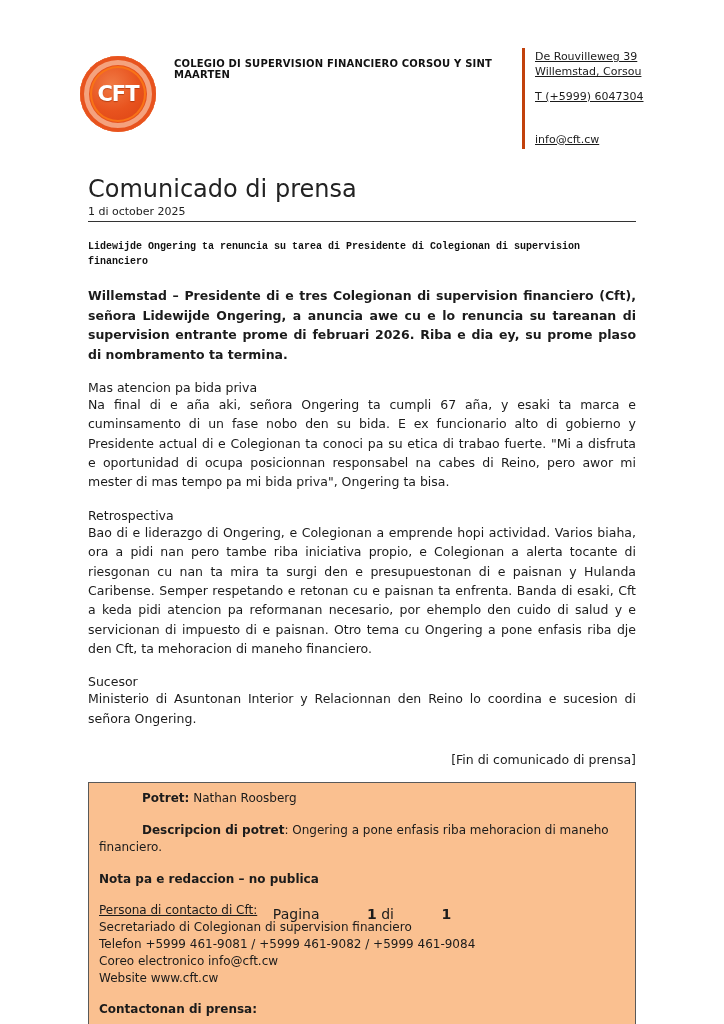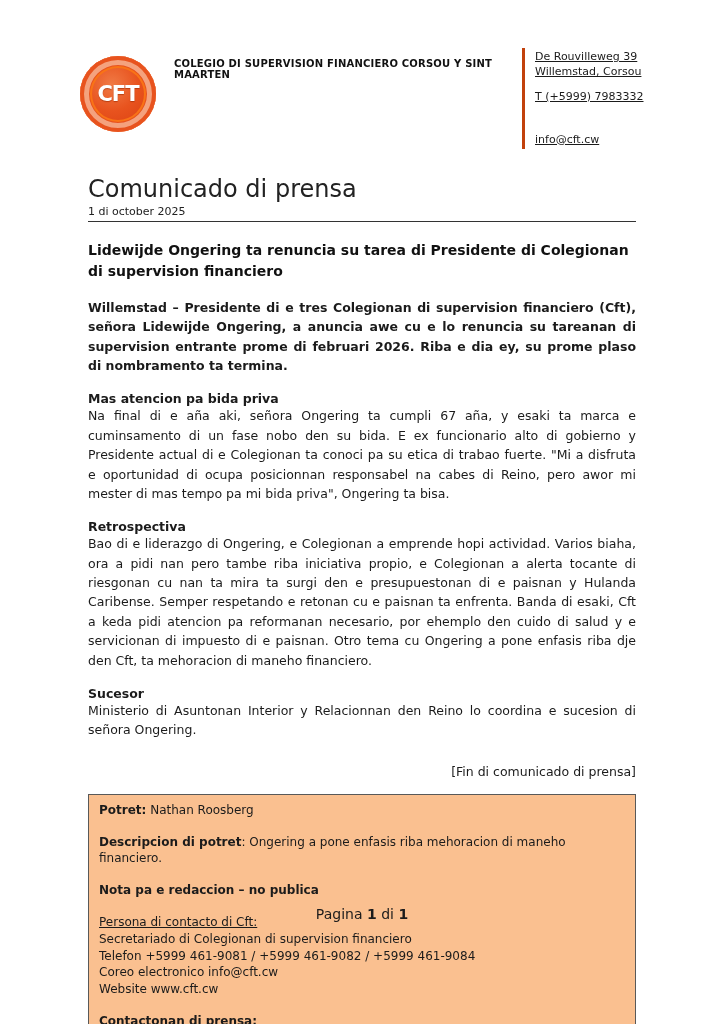--- a/index.html
+++ b/index.html
@@ -79,36 +79,37 @@
   }
   .title-rule {
     border:none;
     border-top:1.5px solid #333;
     margin-top:3px;
   }
 
   
   .headline {
     margin-top:18px;
-    font-size:14px;
+    font-size:10px;
     font-weight:bold;
     line-height:1.45;
     color:#111;
+    font-family:Liberation Mono, monospace;
   }
   .lead {
     margin-top:17px;
     font-size:12.5px;
     font-weight:bold;
     line-height:1.55;
     text-align:justify;
   }
   .section { margin-top:16px; }
   .section-heading {
     font-size:12.5px;
-    font-weight:bold;
+    font-weight:normal;
   }
   .section-body {
     font-size:12.5px;
     line-height:1.55;
     text-align:justify;
   }
   .end-note {
     margin-top:24px;
     font-size:12.5px;
     text-align:right;
@@ -118,21 +119,21 @@
   .info-box {
     margin-top:15px;
     background:#fac090;
     border:1px solid #595959;
     padding:7px 10px 9px 10px;
     font-size:12px;
     line-height:1.4;
   }
   .info-box .row { margin:0; }
   .info-box .gap { height:15px; }
-  .b { font-weight:bold; }
+  .b { font-weight:bold;margin-left:43px; }
   .u { text-decoration:underline; }
 
   
   .footer {
     position:absolute;
     top:906px; left:0;
     width:100%;
     text-align:center;
     font-size:14px;
   }
@@ -147,21 +148,21 @@
     <div class="logo">
       <div class="logo-inner">
         <span class="logo-text">CFT</span>
       </div>
     </div>
     <div class="org-name">COLEGIO DI SUPERVISION FINANCIERO CORSOU Y SINT MAARTEN</div>
     <div class="head-contact">
       <div>De Rouvilleweg 39</div>
       <div>Willemstad, Corsou</div>
       <div class="gap-s"></div>
-      <div>T (+5999) 7983332</div>
+      <div>T (+5999) 6047304</div>
       <div class="gap-l"></div>
       <div>info@cft.cw</div>
     </div>
   </div>
 
   <div class="content">
 
     <div class="title-block">
       <div class="page-title">Comunicado di prensa</div>
       <div class="release-date">1 di october 2025</div>

